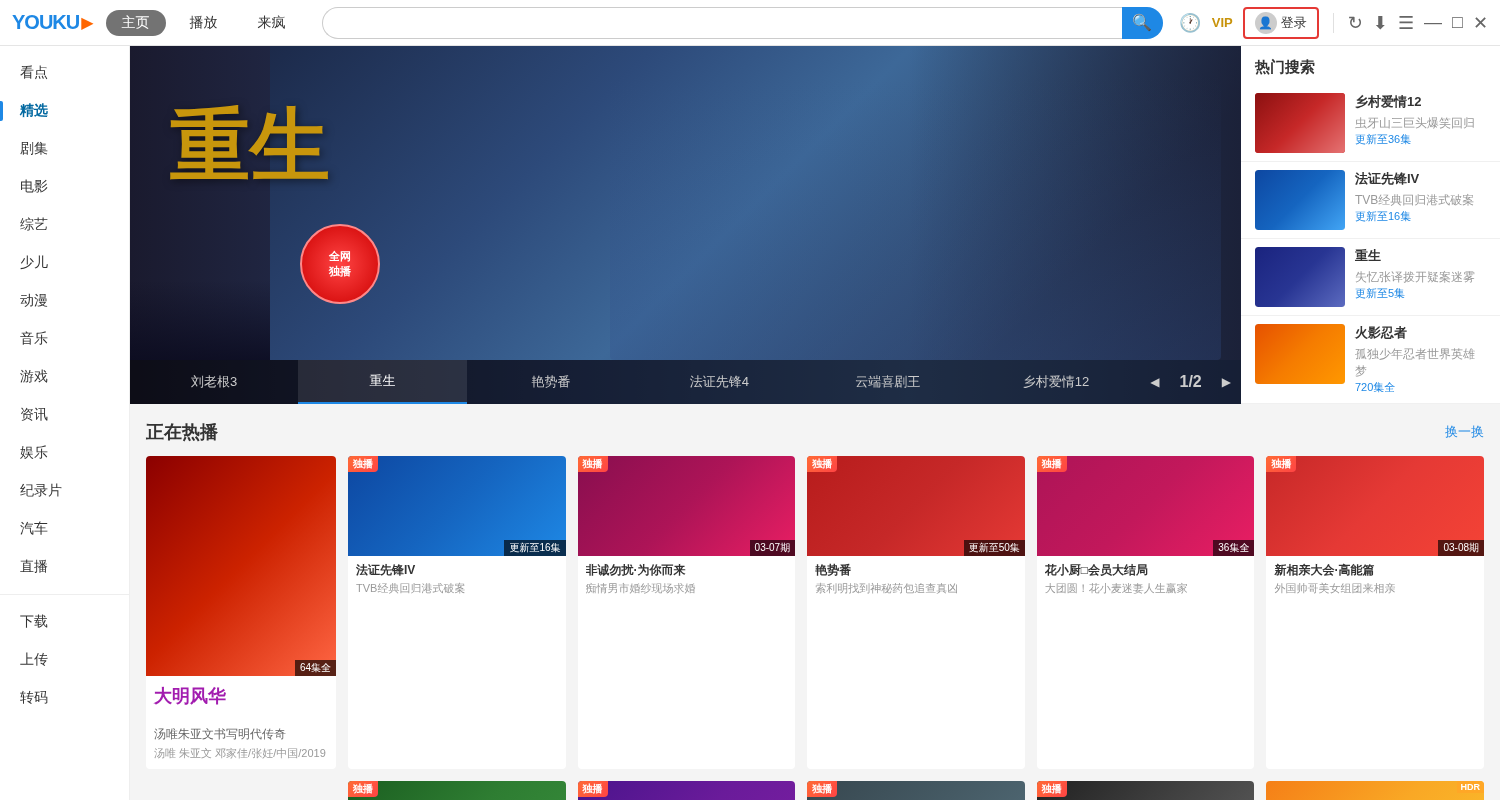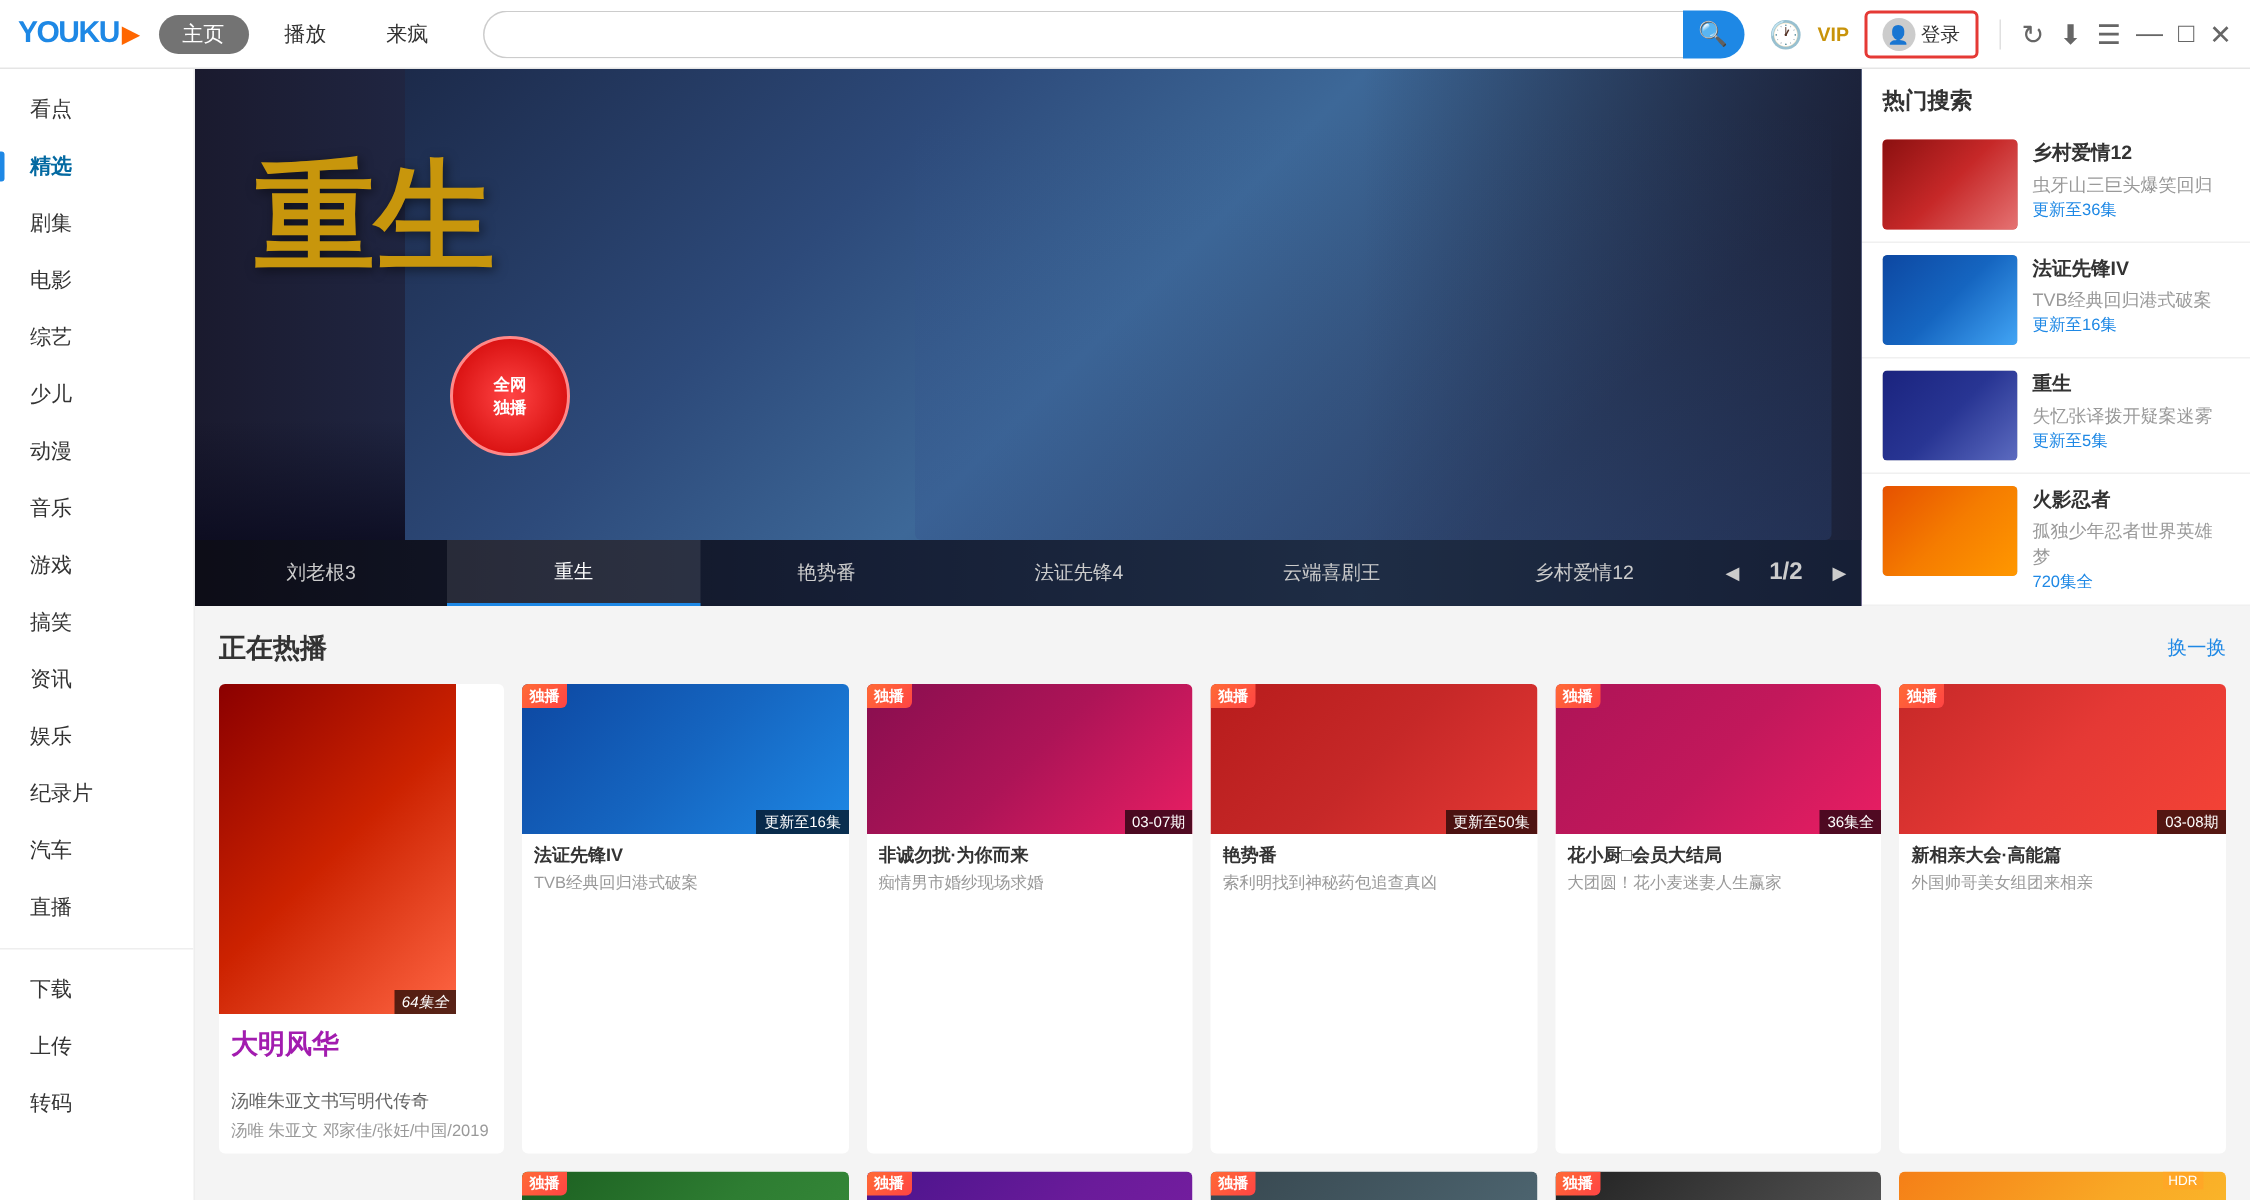--- a/index.html
+++ b/index.html
@@ -116,21 +116,20 @@
   <div class="sidebar">
     <div class="sidebar-item">看点</div>
     <div class="sidebar-item active">精选</div>
     <div class="sidebar-item">剧集</div>
     <div class="sidebar-item">电影</div>
     <div class="sidebar-item">综艺</div>
     <div class="sidebar-item">少儿</div>
     <div class="sidebar-item">动漫</div>
     <div class="sidebar-item">音乐</div>
     <div class="sidebar-item">游戏</div>
-    <div class="sidebar-item">搞笑</div>
     <div class="sidebar-item">资讯</div>
     <div class="sidebar-item">娱乐</div>
     <div class="sidebar-item">纪录片</div>
     <div class="sidebar-item">汽车</div>
     <div class="sidebar-item">直播</div>
     <div class="sidebar-divider"></div>
     <div class="sidebar-item">下载</div>
     <div class="sidebar-item">上传</div>
     <div class="sidebar-item">转码</div>
   </div>
@@ -227,21 +226,21 @@
 
       <div class="section">
         <div class="section-header">
           <span class="section-title">正在热播</span>
           <span class="section-refresh">换一换</span>
         </div>
 
         <div style="display:flex;gap:12px;margin-bottom:12px;">
 
           <div style="width:190px;flex-shrink:0;background:#fff;border-radius:4px;overflow:hidden;cursor:pointer;">
-            <div style="width:158px;height:220px;background:linear-gradient(135deg,#8B0000,#cc2200,#ff6644);position:relative;font-style:italic;">
+            <div style="width:190px;height:220px;background:linear-gradient(135deg,#8B0000,#cc2200,#ff6644);position:relative;">
               <div style="position:absolute;bottom:0;right:0;background:rgba(0,0,0,0.65);color:#fff;font-size:10px;padding:1px 5px;">64集全</div>
             </div>
             <div style="padding:8px;">
               <div style="font-size:18px;font-weight:bold;color:#a21caf;margin-bottom:18px;">大明风华</div>
               <div style="font-size:12px;color:#666;margin-bottom:3px;">汤唯朱亚文书写明代传奇</div>
               <div style="font-size:11px;color:#999;">汤唯 朱亚文 邓家佳/张妊/中国/2019</div>
             </div>
           </div>
 
           <div style="flex:1;display:grid;grid-template-columns:repeat(5,1fr);gap:12px;">
@@ -334,21 +333,21 @@
             <div class="video-card">
               <div class="video-thumb" style="background:linear-gradient(135deg,#212121,#424242,#616161);height:100px;">
                 <span class="video-badge">独播</span>
 
               </div>
 
             </div>
 
             <div class="video-card">
               <div class="video-thumb" style="background:linear-gradient(135deg,#f57f17,#f9a825,#fbc02d);height:100px;position:relative;">
-                <span style="position:absolute;top:0;right:15px;background:#ffa726;color:#fff;font-size:9px;font-weight:normal;padding:1px 4px;">HDR</span>
+                <span style="position:absolute;top:0;right:0;background:#ffa726;color:#fff;font-size:9px;font-weight:bold;padding:1px 4px;">HDR</span>
 
               </div>
 
             </div>
           </div>
         </div>
       </div>
     </div>
   </div>
 </div>

